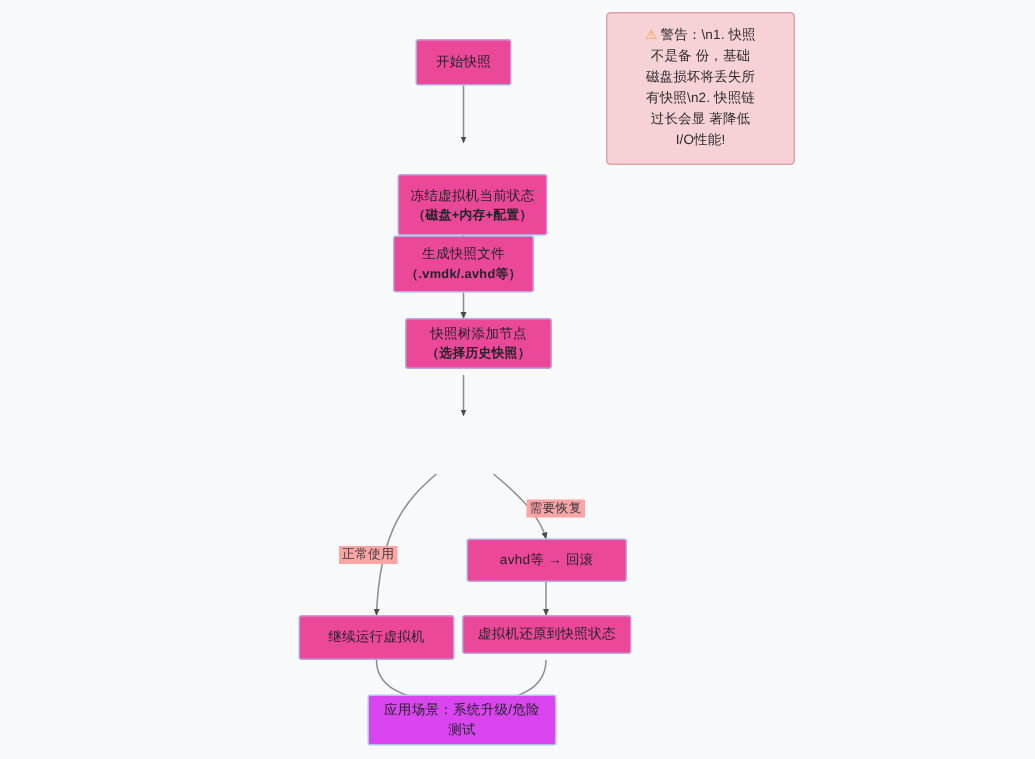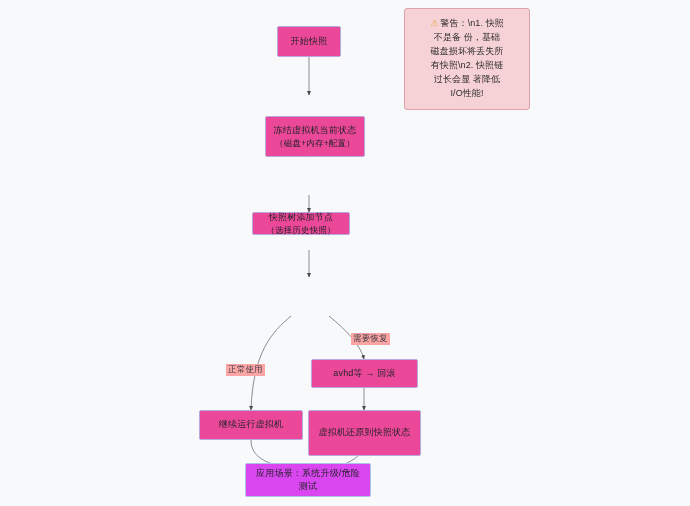--- a/index.html
+++ b/index.html
@@ -41,20 +41,21 @@
     letter-spacing: 0.2px;
   }
   
   .proc {
     background: #ec4899;
     border: 1.2px solid #b9a7e0;
     border-radius: 2px;
   }
   .proc .l2 {
     font-size: 8.5px;
+    font-weight: bold;
   }
   
   .decision {
     background: transparent;
     border: none;
   }
   .decision .dia {
     position: absolute;
     left: 50%;
     top: 50%;
@@ -151,40 +152,44 @@
 
   <div class="node proc" style="left:277px; top:26px; width:64px; height:31px;">
     <div class="l1">开始快照</div>
   </div>
 
   <div class="node proc" style="left:265px; top:96px; width:100px; height:41px;margin-top:20px;">
     <div class="l1">冻结虚拟机当前状态</div>
     <div class="l2">（磁盘+内存+配置）</div>
   </div>
 
+  <div class="node proc" style="left:262px; top:157px; width:94px; height:38px;">
+    <div class="l1">生成快照文件</div>
+    <div class="l2">（.vmdk/.avhd等）</div>
+  </div>
 
-  <div class="node proc" style="left:252px; top:212px; width:98px; height:23px;">
+  <div class="node proc" style="left:270px; top:212px; width:98px; height:34px;">
     <div class="l1">快照树添加节点</div>
     <div class="l2">（选择历史快照）</div>
   </div>
 
 
   <div class="edge-label" style="left:226px; top:364px;">正常使用</div>
 
   <div class="edge-label" style="left:351px; top:333px;">需要恢复</div>
 
   <div class="node proc" style="left:311px; top:359px; width:107px; height:29px;">
     <div class="l1">avhd等 → 回滚</div>
   </div>
 
   <div class="node proc" style="left:199px; top:410px; width:104px; height:30px;">
     <div class="l1">继续运行虚拟机</div>
   </div>
 
-  <div class="node proc" style="left:308px; top:410px; width:113px; height:46px;">
+  <div class="node proc" style="left:308px; top:410px; width:113px; height:26px;">
     <div class="l1">虚拟机还原到快照状态</div>
   </div>
 
   <div class="node usecase" style="left:245px; top:463px; width:126px; height:34px;">
     <div class="l1">应用场景：系统升级/危险</div>
     <div class="l1">测试</div>
   </div>
 
 </div>
 

